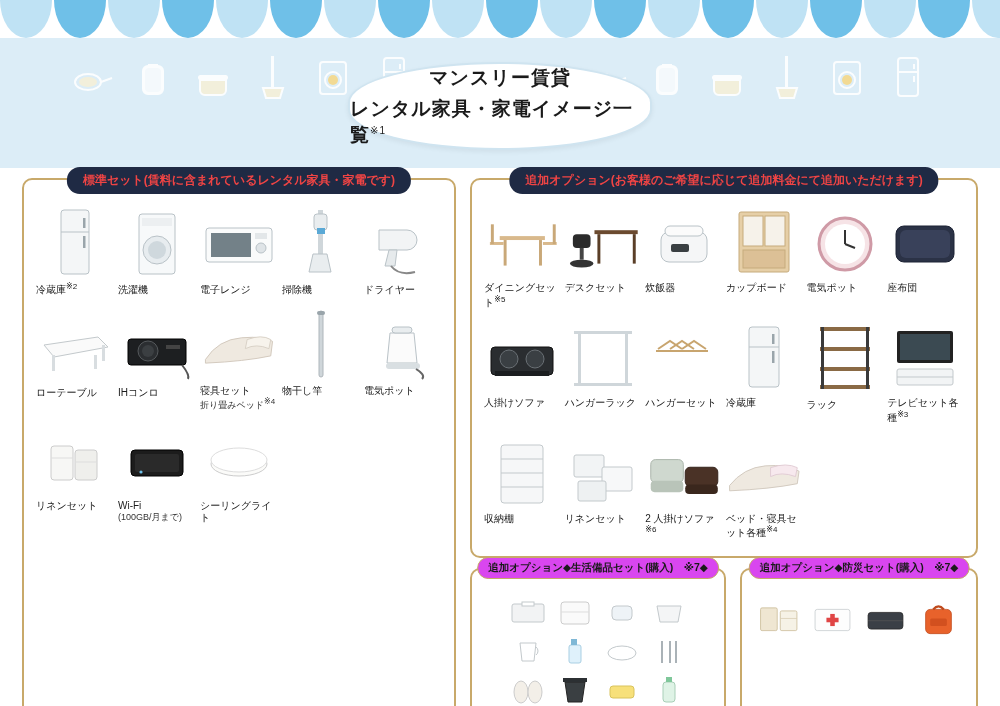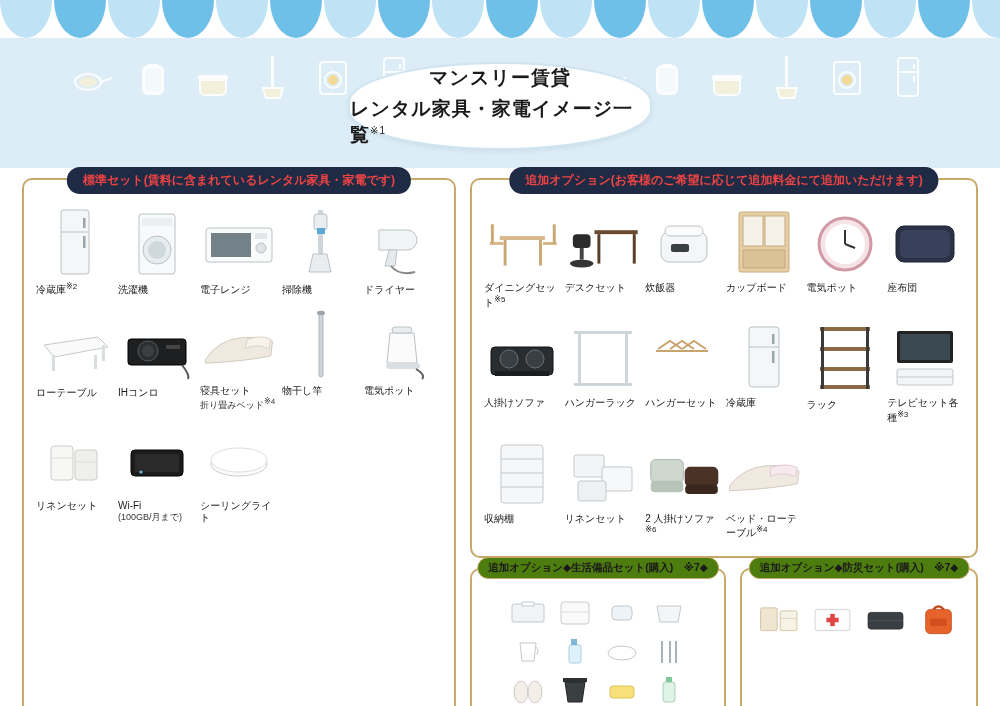--- a/index.html
+++ b/index.html
@@ -94,21 +94,21 @@
     color:#1a1a1a;
   }
   .caption sup{font-size:8px;}
   .caption .sub{display:block;font-size:9px;color:#333;}
   
   .lower{display:flex;gap:14px;margin-top:10px;}
   .lower .panel{padding-top:20px;}
   .lower-left{width:278px;}
   .lower-right{width:214px;}
   .lower .panel-title{
-    background:#4d7c0f;color:#1a1a1a;border:1.5px solid #c8a96a;
+    background:#d946ef;color:#1a1a1a;border:1.5px solid #c8a96a;
     font-size:10.5px;padding:3px 10px;
   }
   .goods{
     display:flex;flex-wrap:wrap;justify-content:center;gap:3px;
     padding:4px 2px 2px;
   }
   .goods .g{width:44px;height:36px;}
   .goods .g svg{width:100%;height:100%;}
   .bousai{display:flex;align-items:center;justify-content:center;gap:6px;padding:4px;}
   .bousai .b{width:62px;height:52px;}
@@ -590,21 +590,21 @@
             <div class="caption"><span>2 人掛けソファ</span><sup>※6</sup></div>
           </div>
 
           <div class="item">
             <div class="thumb">
               <svg width="86" height="72" viewBox="0 0 86 72">
                   <path d="M4 50 q16-20 40-22 t38 6 l-2 14 q-30 6 -76 8z" fill="#efe9e0" stroke="#cfc6ba"></path>
                   <path d="M50 30 q18-6 30 0 l-2 10 q-16-6 -28 0z" fill="#f7e9ee" stroke="#dfc9d2"></path>
                 </svg>
             </div>
-            <div class="caption"><span>ベッド・ローテーブル</span><sup>※4</sup></div>
+            <div class="caption"><span>ベッド・寝具セット各種</span><sup>※4</sup></div>
           </div>
 
         </div>
       </div>
 
       <div class="lower">
         <div class="panel lower-left">
           <div class="panel-title">追加オプション◆生活備品セット(購入)　※7◆</div>
           <div class="goods">
             <div class="g"><svg viewBox="0 0 44 36">

